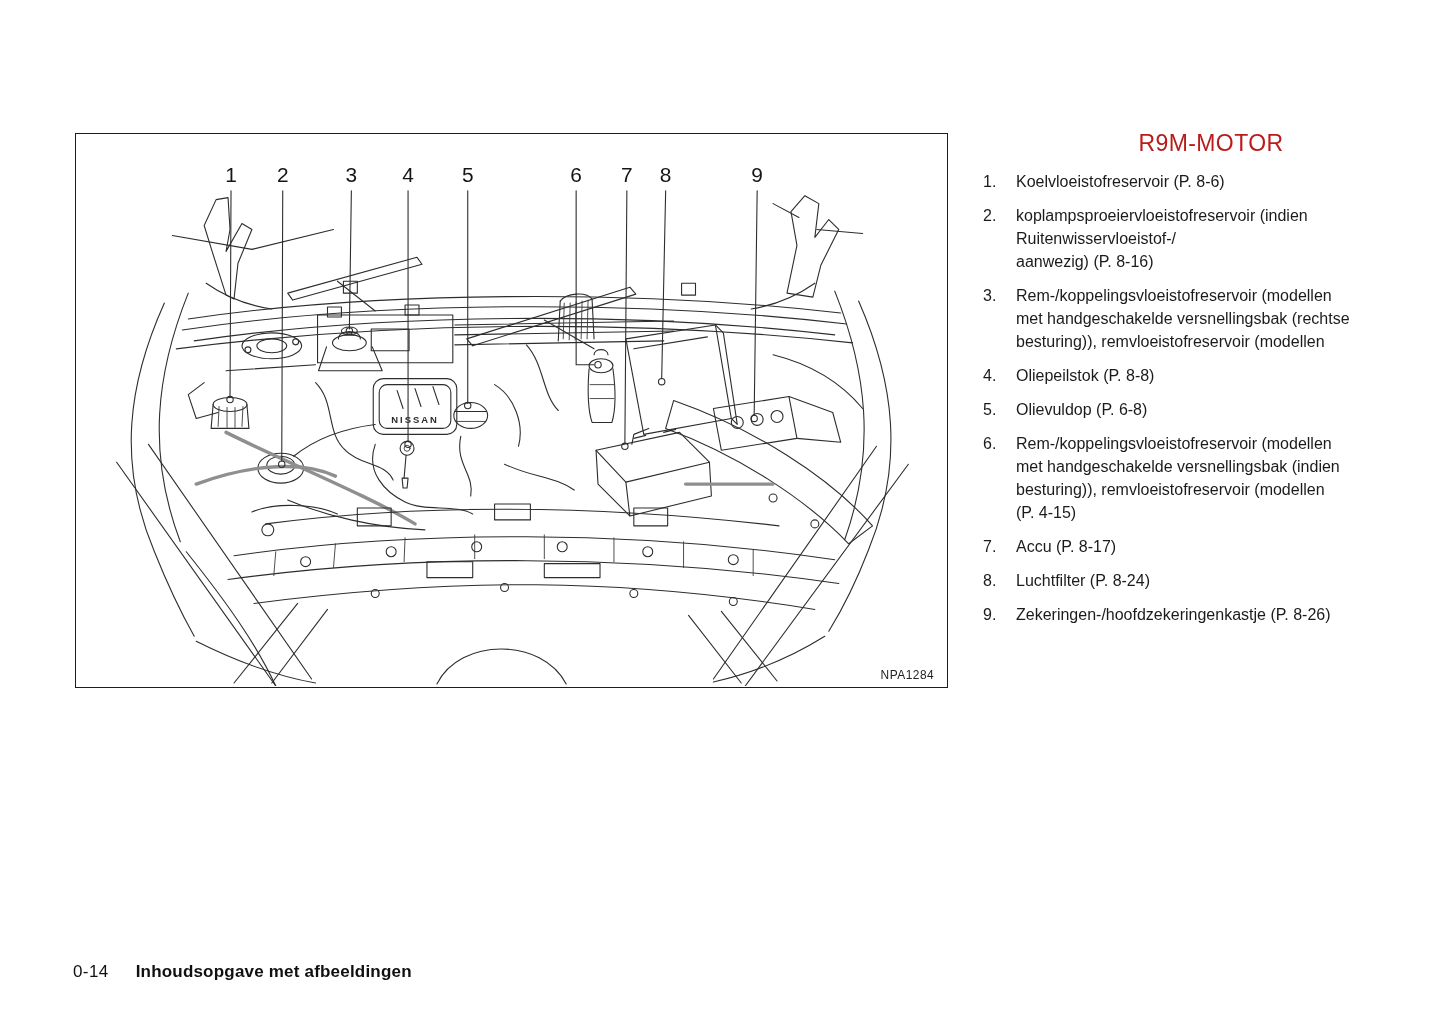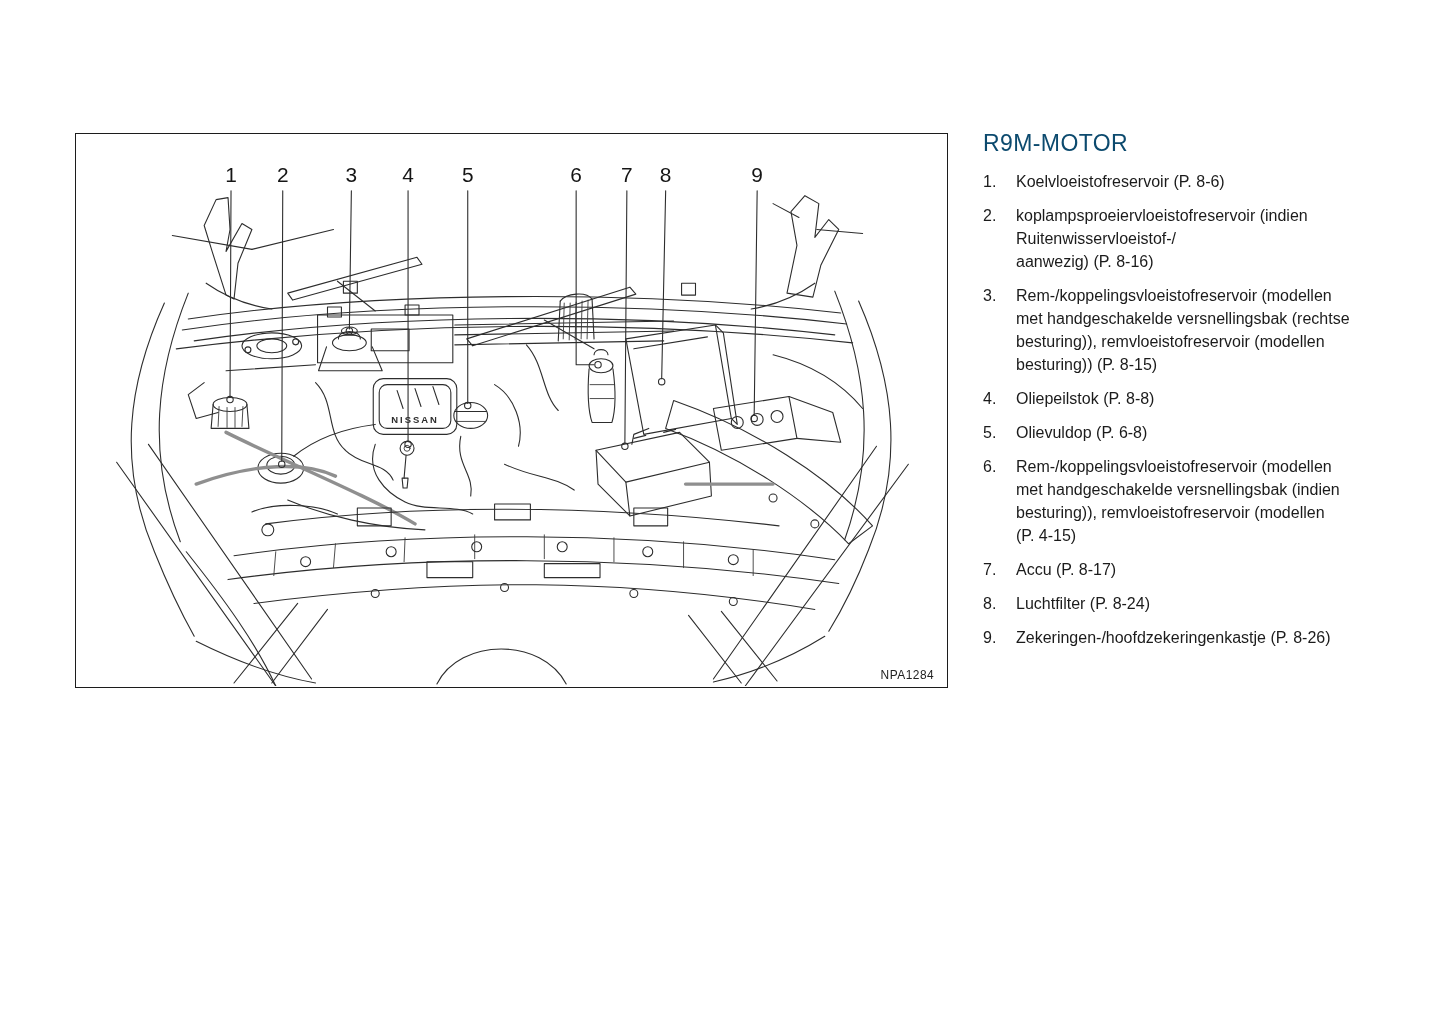--- a/index.html
+++ b/index.html
@@ -28,21 +28,21 @@
     font-family:"Liberation Sans", sans-serif;font-size:9.5px;font-weight:bold;
     letter-spacing:2px;fill:#2d2d2d;stroke:none;text-anchor:middle;
   }
   .figure-code{
     font-family:"Liberation Sans", sans-serif;font-size:12px;fill:#222;
     stroke:none;text-anchor:end;letter-spacing:0.5px;
   }
   
   .legend{position:absolute;left:983px;top:130px;width:456px;}
   .legend-title{
-    font-size:23px;font-weight:400;letter-spacing:0.4px;margin:0 0 13px 0;color:#0c4a6e;
+    font-size:23px;font-weight:400;letter-spacing:0.4px;margin:0 0 13px 0;color:#b91c1c;text-align:center;
   }
   .legend-list{}
   .legend-item{display:flex;margin-bottom:11px;font-size:16px;line-height:23px;color:#1b1b1b;}
   .li-num{width:33px;flex:none;}
   .li-lines{flex:1;}
   
   .footer{position:absolute;left:73px;top:962px;font-size:17px;color:#101010;}
   .footer .page-num{margin-right:27px;letter-spacing:0.4px;}
   .footer .section{font-weight:bold;letter-spacing:0.2px;}
 </style>
@@ -301,21 +301,20 @@
             <div>aanwezig) (P. 8-16)</div>
           </div>
   </div>
 
   <div class="legend-item">
     <span class="li-num">3.</span>
     <div class="li-lines">
             <div>Rem-/koppelingsvloeistofreservoir (modellen</div>
             <div>met handgeschakelde versnellingsbak (rechtse</div>
             <div>besturing)), remvloeistofreservoir (modellen</div>
-            <div>besturing)) (P. 8-15)</div>
           </div>
   </div>
 
   <div class="legend-item">
     <span class="li-num">4.</span>
     <div class="li-lines">
             <div>Oliepeilstok (P. 8-8)</div>
           </div>
   </div>
 
@@ -352,13 +351,16 @@
 
   <div class="legend-item">
     <span class="li-num">9.</span>
     <div class="li-lines">
             <div>Zekeringen-/hoofdzekeringenkastje (P. 8-26)</div>
           </div>
   </div>
 </div>
   </div>
 
+  <div class="footer">
+    <span class="page-num">0-14</span><span class="section">Inhoudsopgave met afbeeldingen</span>
+  </div>
 </div>
 
 </body></html>

